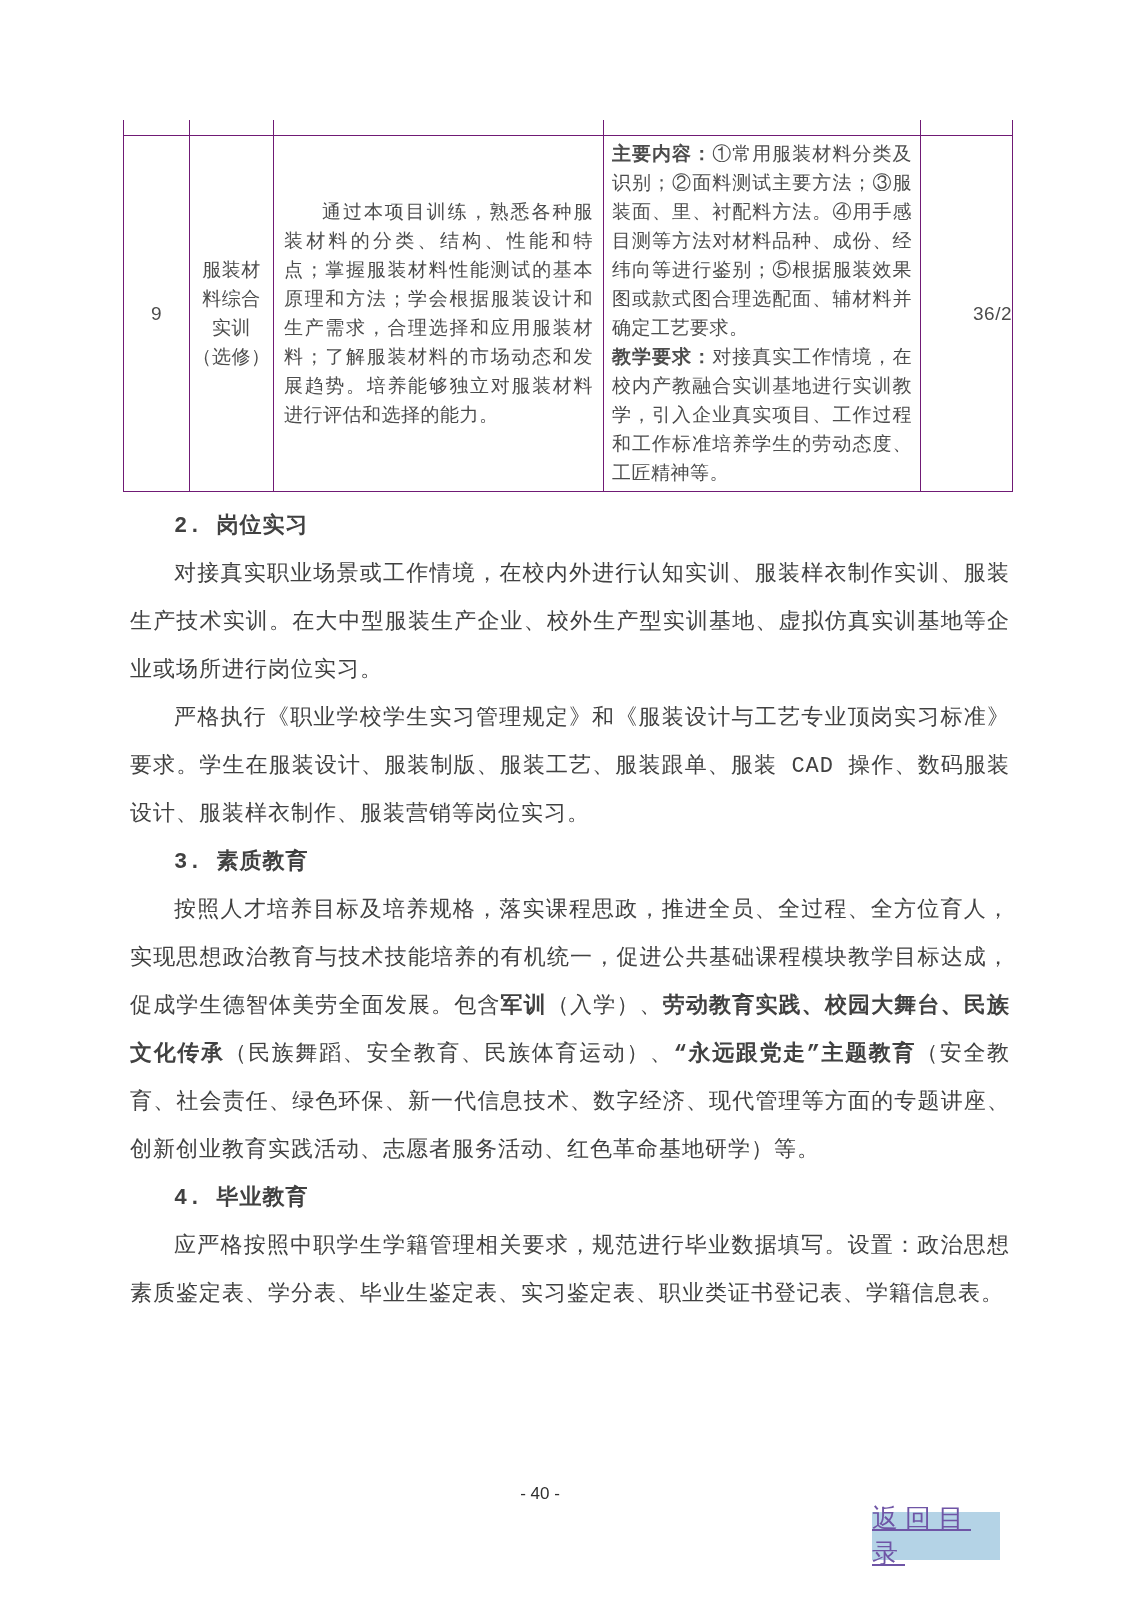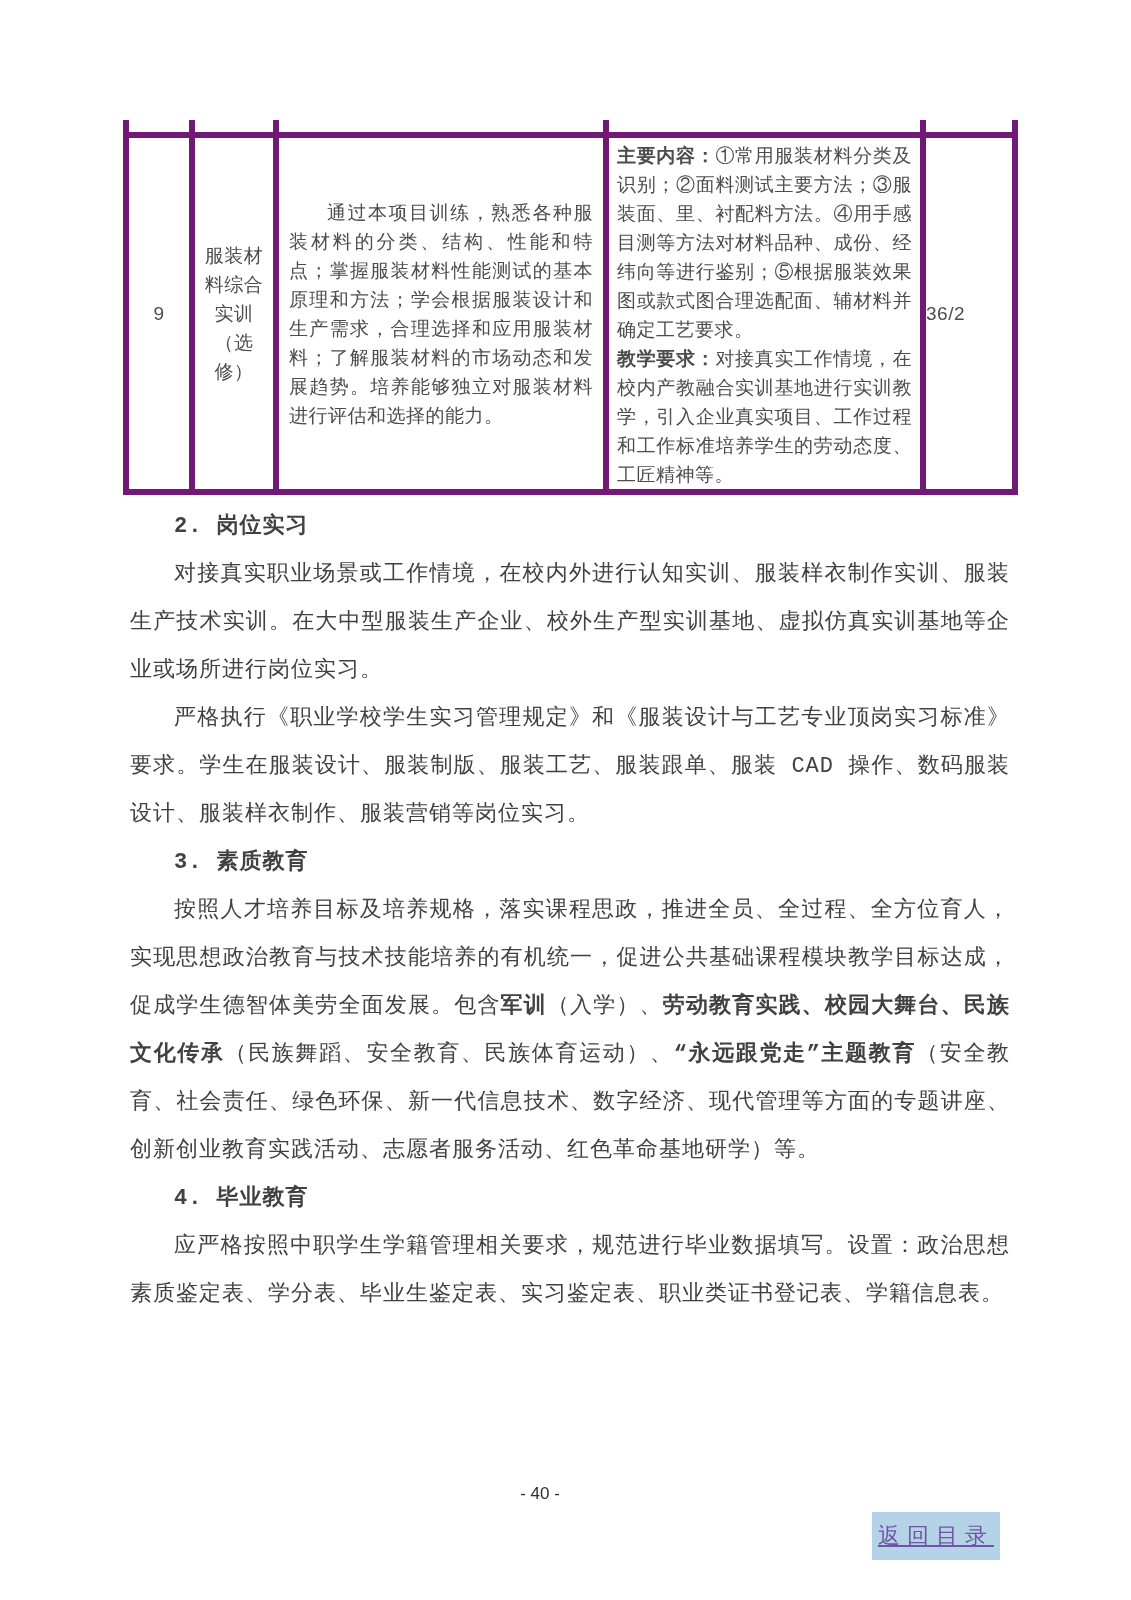--- a/index.html
+++ b/index.html
@@ -13,21 +13,21 @@
   }
 
   
   table.course-table {
     position: absolute; left: 123px; top: 120px;
     width: 889px;
     border-collapse: collapse;
     table-layout: fixed;
   }
   table.course-table td {
-    border: 6px solid #701a75;
+    border: 1px solid #701a75;
     font-size: 19px;
     line-height: 29px;
     color: #4c4c4c;
     letter-spacing: 0.5px;
   }
   table.course-table tr.stub-row td {
     border-top: none;
     height: 15px;
     padding: 0;
   }
@@ -48,21 +48,21 @@
     padding: 0 10px;
     text-align: justify;
   }
   td.cell-desc .para-indent { text-indent: 2em; display: block; }
   td.cell-content {
     vertical-align: top;
     padding: 3px 8px 0 8px;
     text-align: justify;
   }
   td.cell-hours {
-    text-align: left; vertical-align: middle;
+    text-align: right; vertical-align: middle;
     font-family: "Liberation Sans", sans-serif;
     font-size: 19px;
   }
   .b { font-weight: bold; }
 
   
   #body-sections {
     position: absolute; left: 130px; top: 503px;
     width: 880px;
     font-size: 22px;
@@ -90,21 +90,21 @@
     font-size: 17px;
     color: #2e2e2e;
   }
   .back-link-box {
     position: absolute; left: 872px; top: 1512px;
     width: 128px; height: 48px;
     background: #b4d3e6;
     display: flex; align-items: center; justify-content: center;
   }
   .back-link {
-    font-size: 22px;
+    font-size: 26px;
     letter-spacing: 7px;
     color: #6f55a6;
     text-decoration: underline;
     cursor: pointer;
   }
 </style>
 </head>
 <body>
 
 <table class="course-table">

